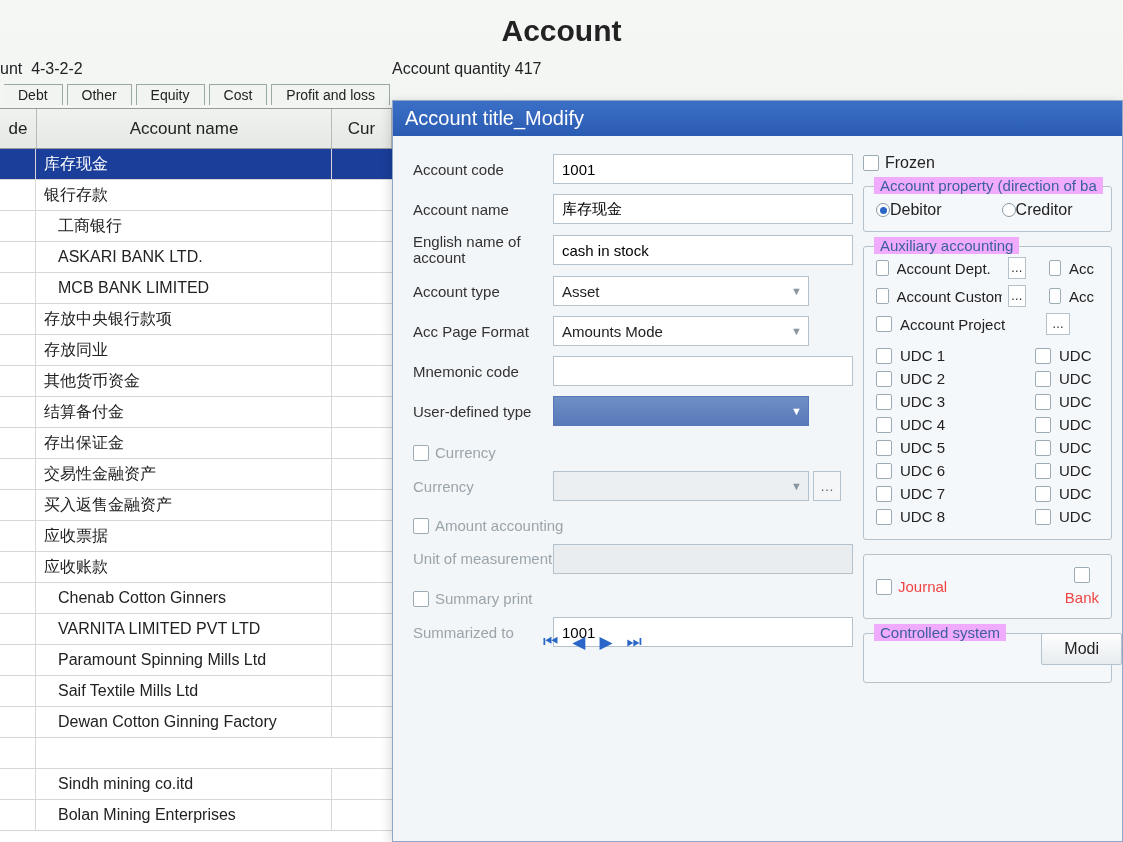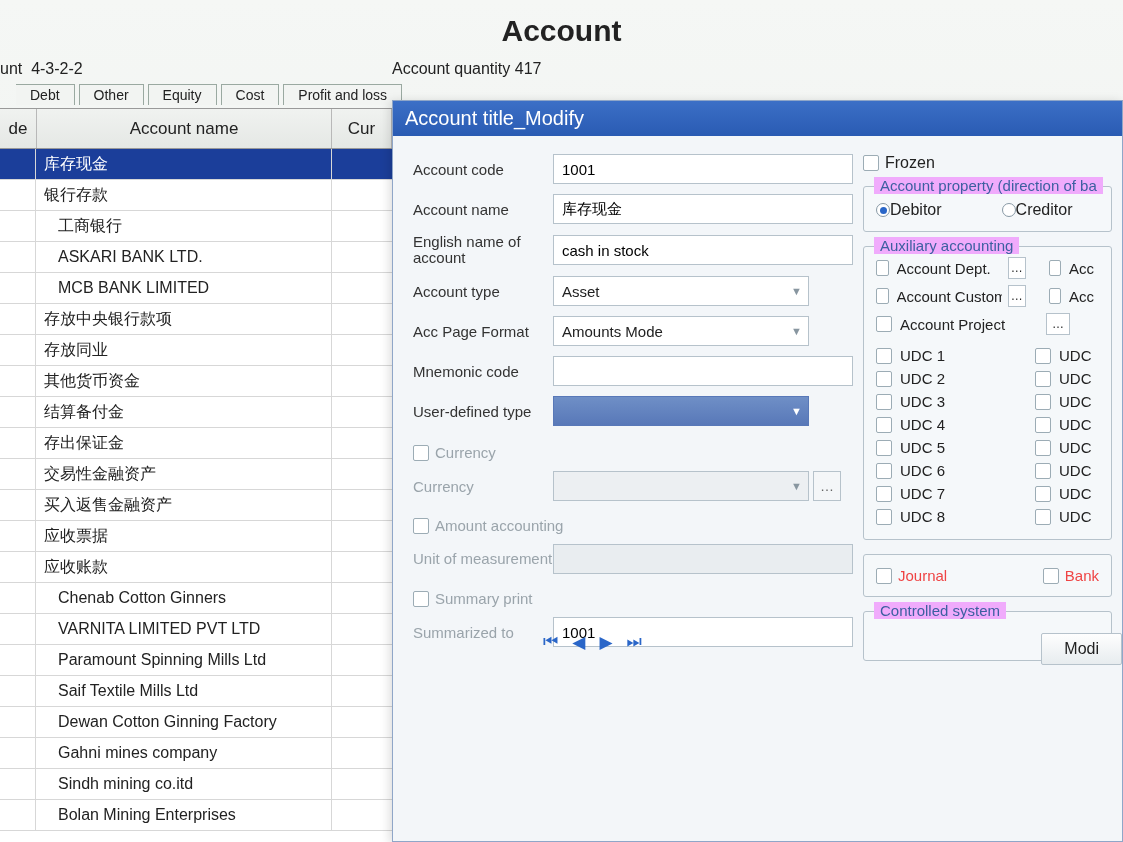--- a/index.html
+++ b/index.html
@@ -5,21 +5,21 @@
   * { box-sizing: border-box; }
   html,body { margin:0; padding:0; font-family: "Segoe UI", Tahoma, Arial, sans-serif; font-size:14px; color:#222; background:#eef1f2;}
   .app { position:relative; width:1123px; height:842px; overflow:hidden; background:linear-gradient(#f5f7f5,#e8ecea); }
 
   
   .app-title { position:absolute; left:0; right:0; top:14px; text-align:center; font-size:30px; font-weight:600; color:#222;}
   .topinfo { position:absolute; left:0; top:60px; font-size:16px; color:#222; }
   .topinfo2 { position:absolute; left:392px; top:60px; font-size:16px; color:#222; }
 
   
-  .tabs { position:absolute; left:16px; top:84px; display:flex; gap:4px; padding-left:0;}
+  .tabs { position:absolute; left:4px; top:84px; display:flex; gap:4px; padding-left:0;}
   .tab { border:1px solid #9aa9a1; background:#f2f4f2; padding:2px 14px 2px 14px; font-size:14px; border-bottom:none; cursor:pointer;}
   .tab:first-child { border-left:none;}
 
   
   .gridwrap { position:absolute; left:0; top:108px; width:392px; bottom:0; background:#fff; border-top:1px solid #999;}
   .ghead { display:flex; background:linear-gradient(#f0f2f0,#e5e8e5); border-bottom:1px solid #999; height:40px; align-items:center;}
   .ghead div { border-right:1px solid #b8b8b8; height:100%; display:flex; align-items:center; justify-content:center; font-size:17px;}
   .col-code{ width:37px;}
   .col-name{ flex:1;}
   .col-cur{ width:60px;}
@@ -193,21 +193,20 @@
           <div class="c-name">Saif Textile Mills Ltd</div>
           <div class="c-cur"></div>
         </div>
         <div class="grow indent1">
           <div class="c-code"></div>
           <div class="c-name">Dewan Cotton Ginning Factory</div>
           <div class="c-cur"></div>
         </div>
         <div class="grow indent1">
           <div class="c-code"></div>
-          <div class="c-name">Gahni mines company</div>
           <div class="c-cur"></div>
         </div>
         <div class="grow indent1">
           <div class="c-code"></div>
           <div class="c-name">Sindh mining co.itd</div>
           <div class="c-cur"></div>
         </div>
         <div class="grow indent1">
           <div class="c-code"></div>
           <div class="c-name">Bolan Mining Enterprises</div>
@@ -412,21 +411,21 @@
               </div>
             </div>
         </div>
 
         <div class="groupbox" style="padding:4px 6px;">
           <div class="jbrow">
             <div class="item">
                 <span class="cbox"></span>
                 <span>Journal</span>
               </div>
-            <div class="item" style="margin-left:auto;">
+            <div class="item" style="margin-left:auto;flex-direction:column;">
                 <span class="cbox"></span>
                 <span>Bank</span>
               </div>
           </div>
         </div>
 
         <div class="groupbox" style="height:50px;">
           <div class="gtitle">Controlled system</div>
         </div>
       </div>

